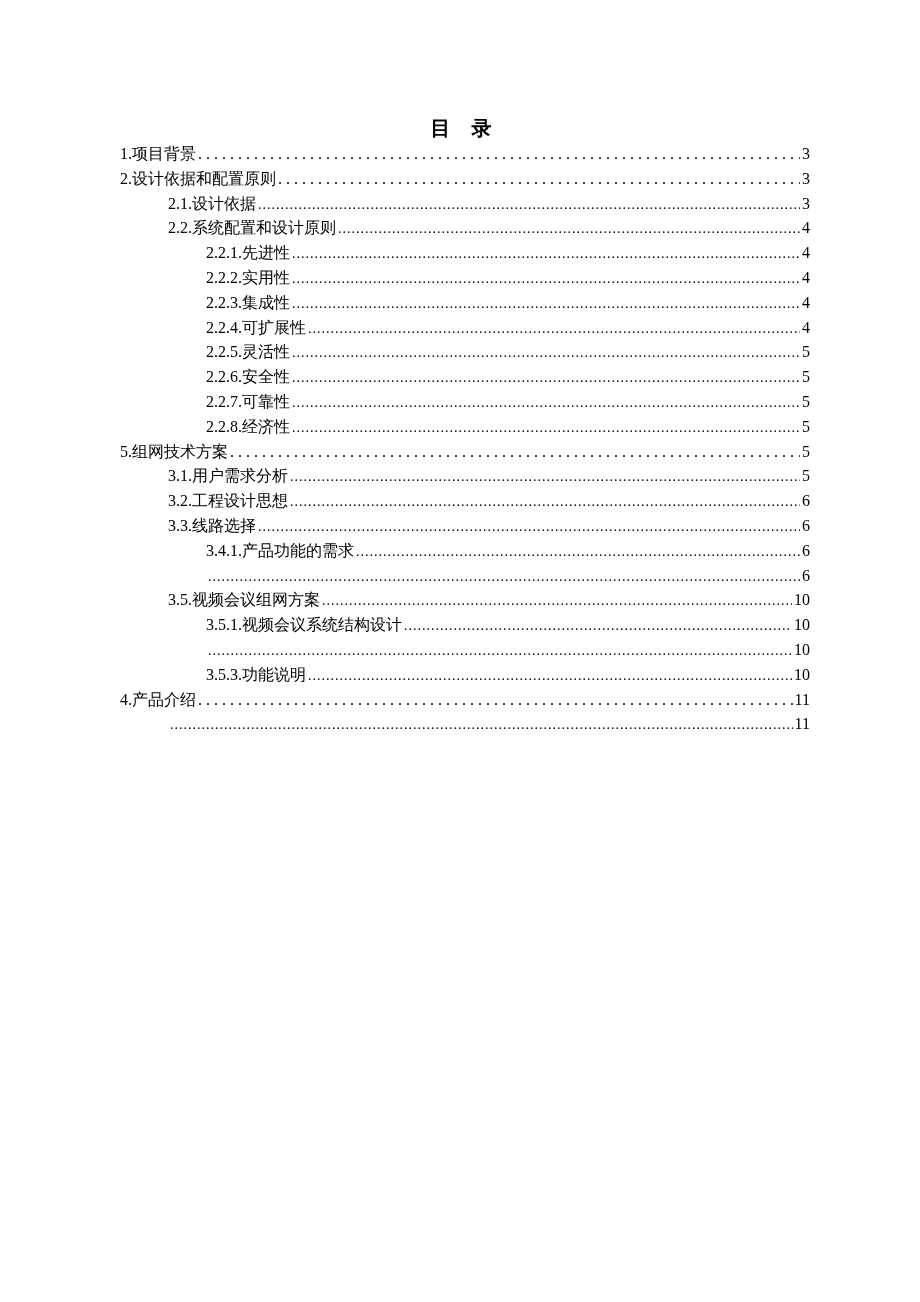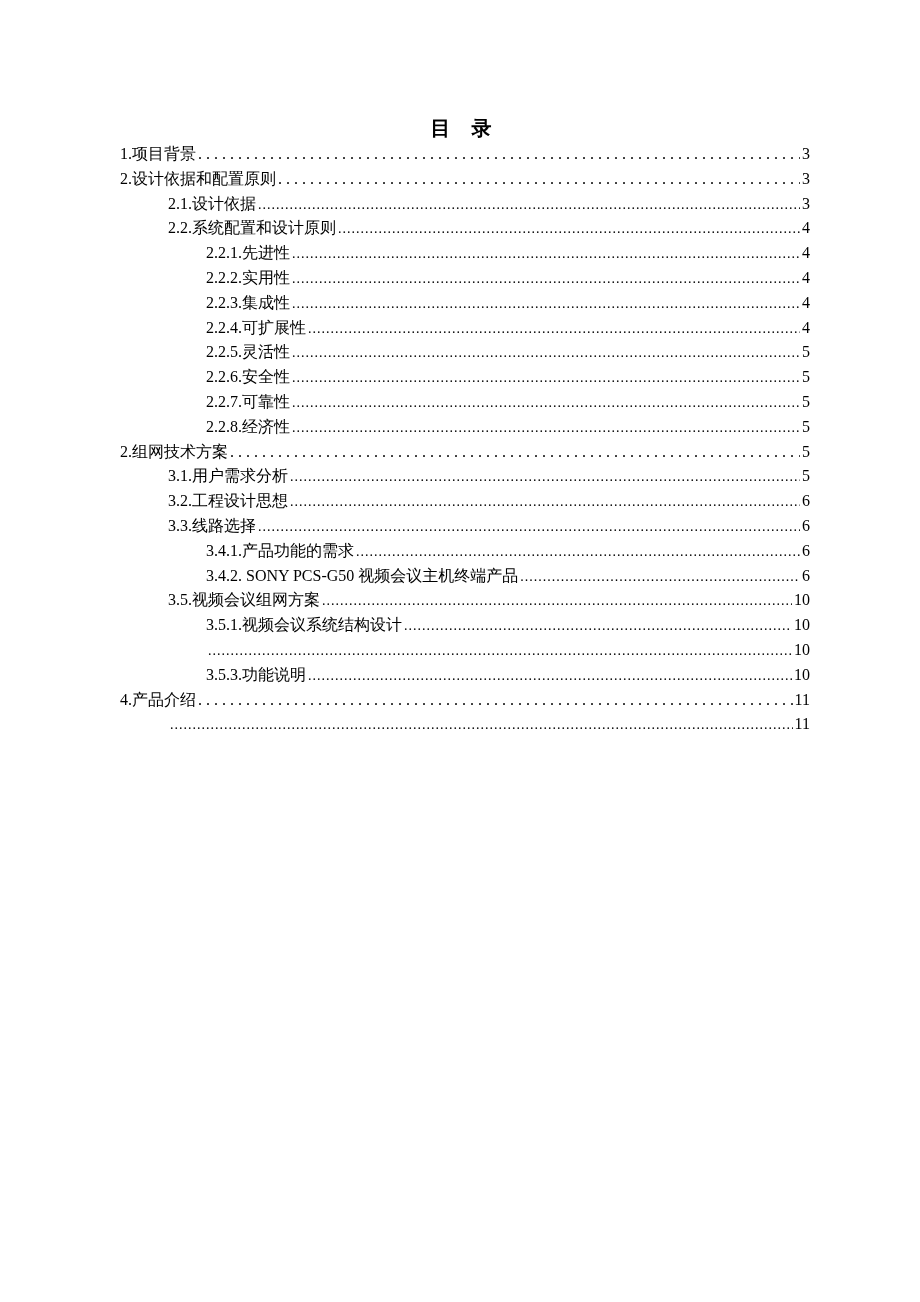--- a/index.html
+++ b/index.html
@@ -116,21 +116,21 @@
       <span class="label">2.2.7.可靠性</span>
       <span class="leader dots"></span>
       <span class="page">5</span>
     </div>
     <div class="toc-entry indent-2">
       <span class="label">2.2.8.经济性</span>
       <span class="leader dots"></span>
       <span class="page">5</span>
     </div>
     <div class="toc-entry indent-0">
-      <span class="label">2.组网技术方案</span>
+      <span class="label">5.组网技术方案</span>
       <span class="leader wide-dots"></span>
       <span class="page">5</span>
     </div>
     <div class="toc-entry indent-1">
       <span class="label">3.1.用户需求分析</span>
       <span class="leader dots"></span>
       <span class="page">5</span>
     </div>
     <div class="toc-entry indent-1">
       <span class="label">3.2.工程设计思想</span>
@@ -141,21 +141,20 @@
       <span class="label">3.3.线路选择</span>
       <span class="leader dots"></span>
       <span class="page">6</span>
     </div>
     <div class="toc-entry indent-2">
       <span class="label">3.4.1.产品功能的需求</span>
       <span class="leader dots"></span>
       <span class="page">6</span>
     </div>
     <div class="toc-entry indent-2">
-      <span class="label">3.4.2. SONY PCS-G50 视频会议主机终端产品</span>
       <span class="leader dots"></span>
       <span class="page">6</span>
     </div>
     <div class="toc-entry indent-1">
       <span class="label">3.5.视频会议组网方案</span>
       <span class="leader dots"></span>
       <span class="page">10</span>
     </div>
     <div class="toc-entry indent-2">
       <span class="label">3.5.1.视频会议系统结构设计</span>

